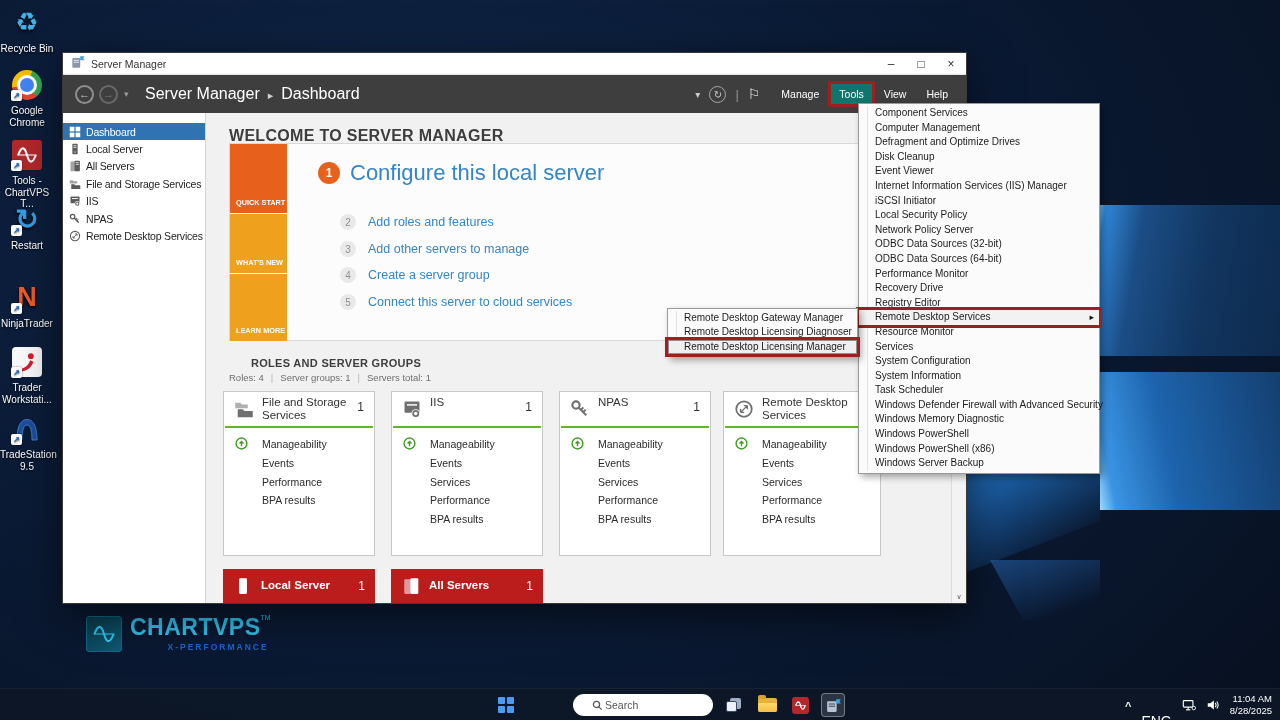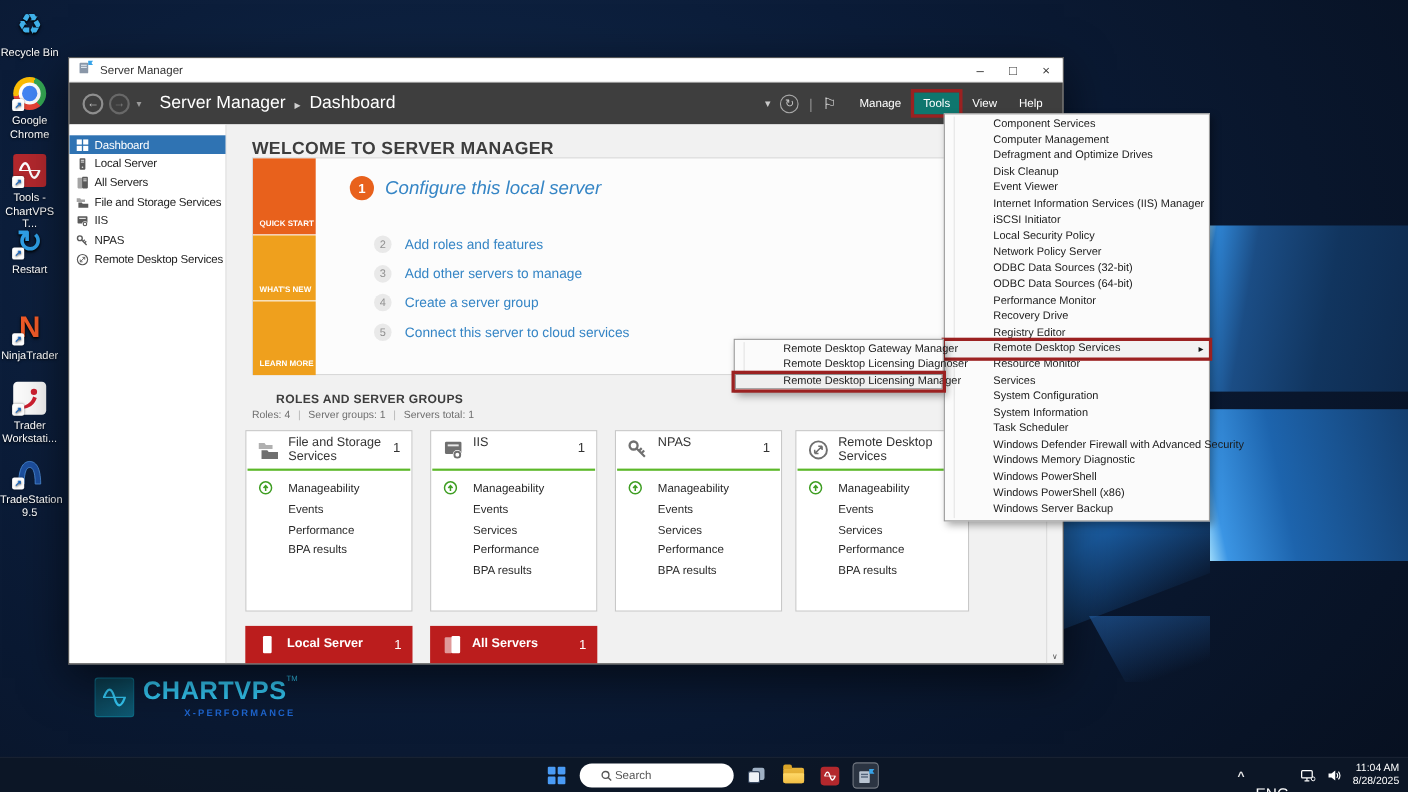--- a/index.html
+++ b/index.html
@@ -85,21 +85,21 @@
     border:1px solid #d8d8d8; }
   .wtab { position:absolute; left:0; width:57px; cursor:default; }
   .wtab .wtab-label { position:absolute; left:6px; bottom:6px; color:#fff; font-size:7.3px; font-weight:bold; }
   .steps { position:absolute; left:0; top:0; right:0; bottom:0; }
   .step { position:absolute; display:flex; align-items:center; cursor:default; }
   .step-circle { border-radius:50%; display:flex; align-items:center; justify-content:center; flex:0 0 auto; }
   .step.primary .step-circle { width:22px; height:22px; background:var(--qs-orange); color:#fff;
     font-size:12px; font-weight:bold; }
   .step:not(.primary) .step-circle { width:16px; height:16px; background:#e9e9e9; color:#909090; font-size:10px; }
   .step-label { color:var(--link-blue); }
-  .step.primary .step-label { font-size:17px; margin-left:10px;font-style:italic; }
+  .step.primary .step-label { font-size:22px; margin-left:10px; }
   .step:not(.primary) .step-label { font-size:12.5px; margin-left:12px; }
 
   #roles-title { position:absolute; left:23px; top:244px; font-size:11px; font-weight:bold;
     color:#3d3d3d; letter-spacing:.3px;margin-left:22px; }
   #roles-stats { position:absolute; left:23px; top:259px; font-size:9.5px; color:#6e6e6e; }
   #roles-stats .pipe { color:#b5b5b5; margin:0 7px; }
 
   .card { position:absolute; top:278px; height:165px; background:#fff; border:1px solid #c8c8c8; }
   .card-head { position:relative; height:34px; }
   .card-head .chi { position:absolute; left:10px; top:7px; }
@@ -122,21 +122,21 @@
     border-left:1px solid #dcdcdc; }
   .v-scroll .sarrow { position:absolute; left:0; width:100%; text-align:center;
     font-size:7px; color:#555; }
 
   
   .menu { position:absolute; background:#fbfbfb; border:1px solid #9a9a9a;
     box-shadow:3px 3px 7px rgba(0,0,0,.35); padding:2px 0; }
   .menu::before { content:""; position:absolute; left:8px; top:2px; bottom:2px; width:1px; background:#e4e4e4; }
   #tools-menu { left:858px; top:103px; width:242px; z-index:30; }
   #rds-submenu { left:667px; top:308px; width:191px; z-index:31; }
-  .menu-item { position:relative; height:14.6px; line-height:14.6px; padding-left:44px;
+  .menu-item { position:relative; height:14.6px; line-height:14.6px; padding-left:16px;
     font-size:10px; color:#1b1b1b; white-space:nowrap; cursor:default; }
   #rds-submenu .menu-item { height:14.3px; line-height:14.3px; }
   .menu-item.hl { background:#f2f2f2; outline:3px solid var(--ann-red); z-index:2; }
   .menu-item.hl .sub-arrow { position:absolute; right:5px; top:0; font-size:9px; color:#111; }
   .menu-item.hl2 { background:#efefef; box-shadow: inset 0 0 0 1px #8f8f8f;
     outline:3px solid var(--ann-red); z-index:2; }
 
   
   #chartvps-logo { position:absolute; left:86px; top:616px; display:flex; align-items:flex-start;
     gap:8px; z-index:3; }
@@ -149,21 +149,21 @@
 
   
   #taskbar { position:absolute; left:0; right:0; top:688px; height:32px;
     background:rgba(13,23,39,.96); border-top:1px solid rgba(255,255,255,.05); z-index:50; }
   .tb-center { position:absolute; left:494px; top:0; height:32px; display:flex; align-items:center; gap:9px; }
   .tb-btn { width:24px; height:24px; display:flex; align-items:center; justify-content:center;
     border-radius:4px; cursor:default; }
   .start-grid { width:16px; height:16px; display:grid; grid-template-columns:1fr 1fr; gap:1.5px; }
   .start-grid span { background:#4a9bf5; border-radius:1px; }
   .search-pill { width:140px; height:22px; background:#fff; border-radius:12px;
-    display:flex; align-items:center; padding-left:19px; gap:2px; }
+    display:flex; align-items:center; padding-left:19px; gap:2px;margin-left:46px; }
   .search-pill input { border:none; outline:none; background:transparent; font-size:10.5px;
     color:#444; width:100px; font-family:"Liberation Sans",sans-serif; }
   .search-pill input::placeholder { color:#555; }
   .tv-ic { position:relative; width:16px; height:16px; }
   .tv-ic i { position:absolute; border-radius:2px; }
   .tv-back { left:4px; top:1px; width:11px; height:11px; background:#9fb0c4; }
   .tv-front { left:0; top:4px; width:11px; height:11px; background:#eef2f7; border:1px solid #3a4a62; }
   .folder-ic { position:relative; width:19px; height:14px; }
   .folder-ic .f-back { position:absolute; inset:0; background:linear-gradient(#e9b53a,#d9a428); border-radius:2px; }
   .folder-ic .f-back::before { content:""; position:absolute; left:0; top:-3px; width:8px; height:4px;

